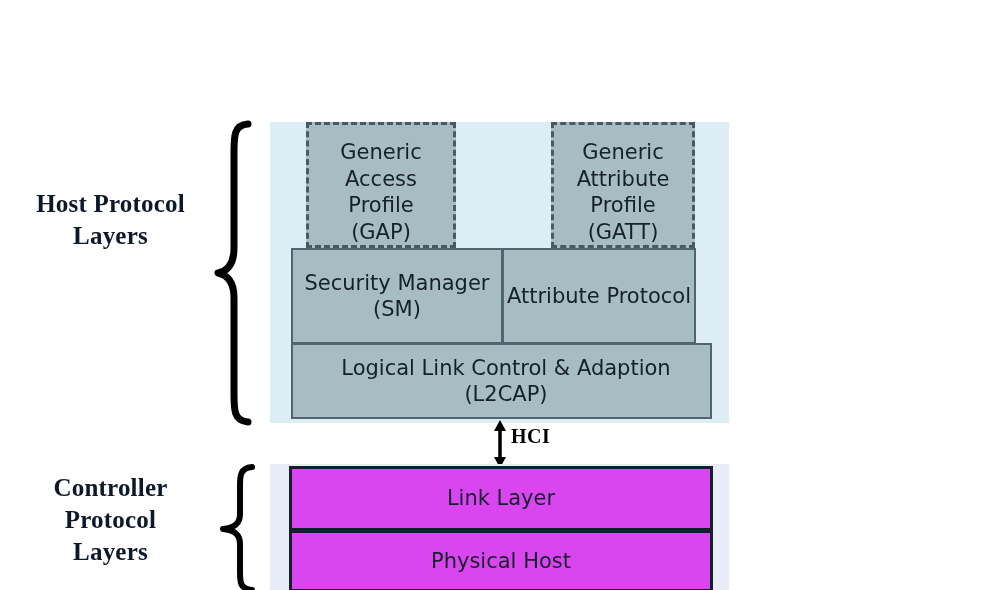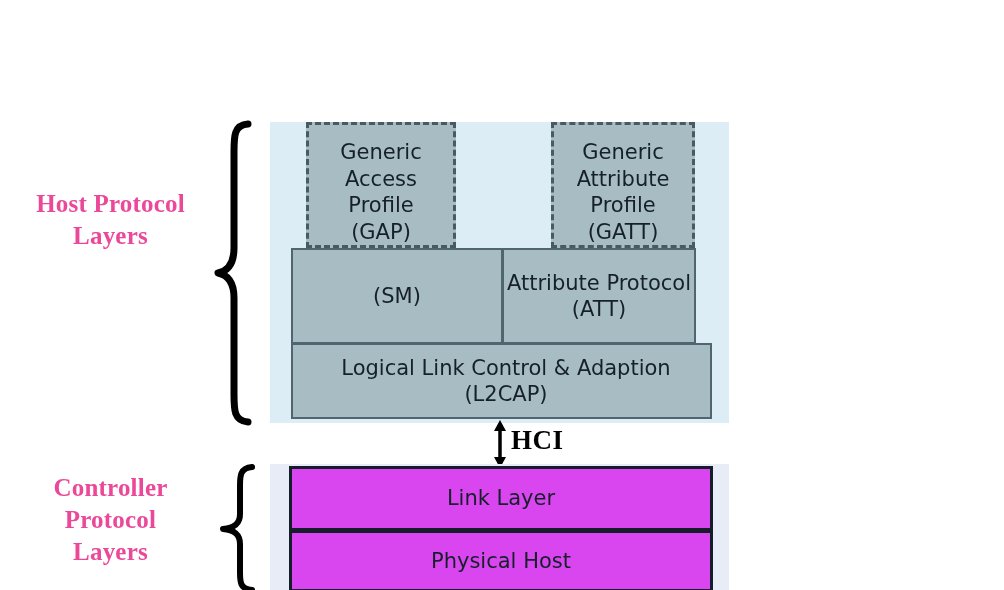--- a/index.html
+++ b/index.html
@@ -22,21 +22,21 @@
     width: 1004px;
     height: 590px;
   }
 
   
   .group-label {
     position: absolute;
     text-align: center;
     font-family: "Liberation Serif", "DejaVu Serif", serif;
     font-weight: bold;
-    color: #ec4899;
+    color: #0f172a;
     line-height: 1.28;
     letter-spacing: 0.2px;
   }
   #host-label {
     left: 8px;
     top: 188px;
     width: 205px;
     font-size: 25px;
   }
   #controller-label {
@@ -116,21 +116,21 @@
     top: 420px;
     width: 60px;
     height: 48px;
   }
   #hci-text {
     position: absolute;
     left: 511px;
     top: 425px;
     font-family: "Liberation Serif", "DejaVu Serif", serif;
     font-weight: bold;
-    font-size: 27px;
+    font-size: 20px;
     color: #000000;
     letter-spacing: 0.5px;
   }
 </style>
 </head>
 <body>
 
 <div id="diagram">
 
   <div class="panel" id="host-panel"></div>
@@ -157,28 +157,28 @@
     <div>
       <div>Generic</div>
       <div>Attribute</div>
       <div>Profile</div>
       <div>(GATT)</div>
     </div>
   </div>
 
   <div class="box host-box" id="box-sm">
     <div>
+      <div>Security Manager</div>
       <div>(SM)</div>
     </div>
   </div>
 
   <div class="box host-box" id="box-att">
     <div>
       <div>Attribute Protocol</div>
-      <div>(ATT)</div>
     </div>
   </div>
 
   <div class="box host-box" id="box-l2cap">
     <div>
       <div>Logical Link Control &amp; Adaption</div>
       <div>(L2CAP)</div>
     </div>
   </div>
 

